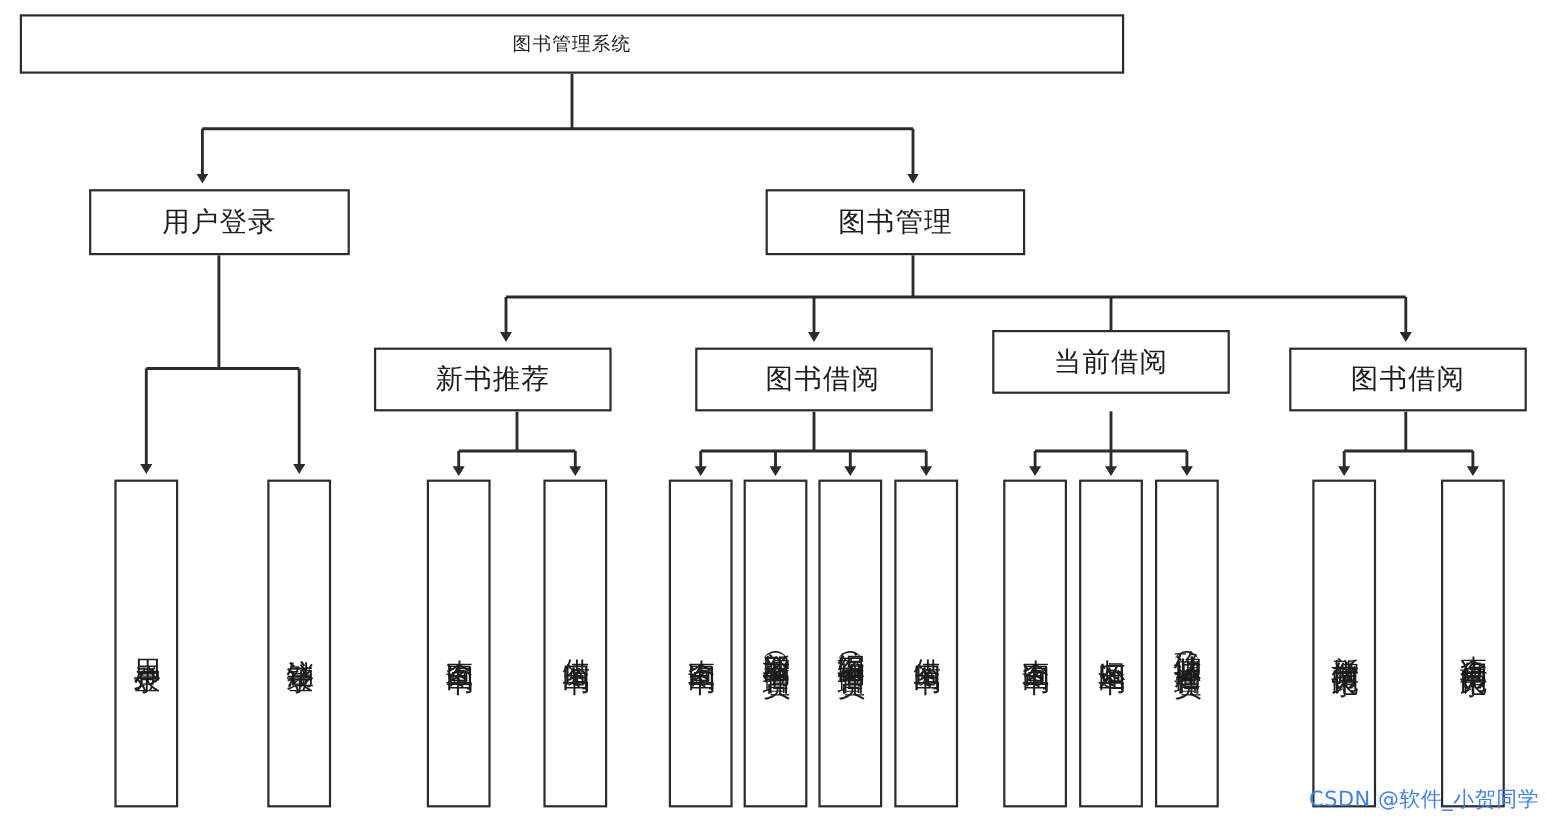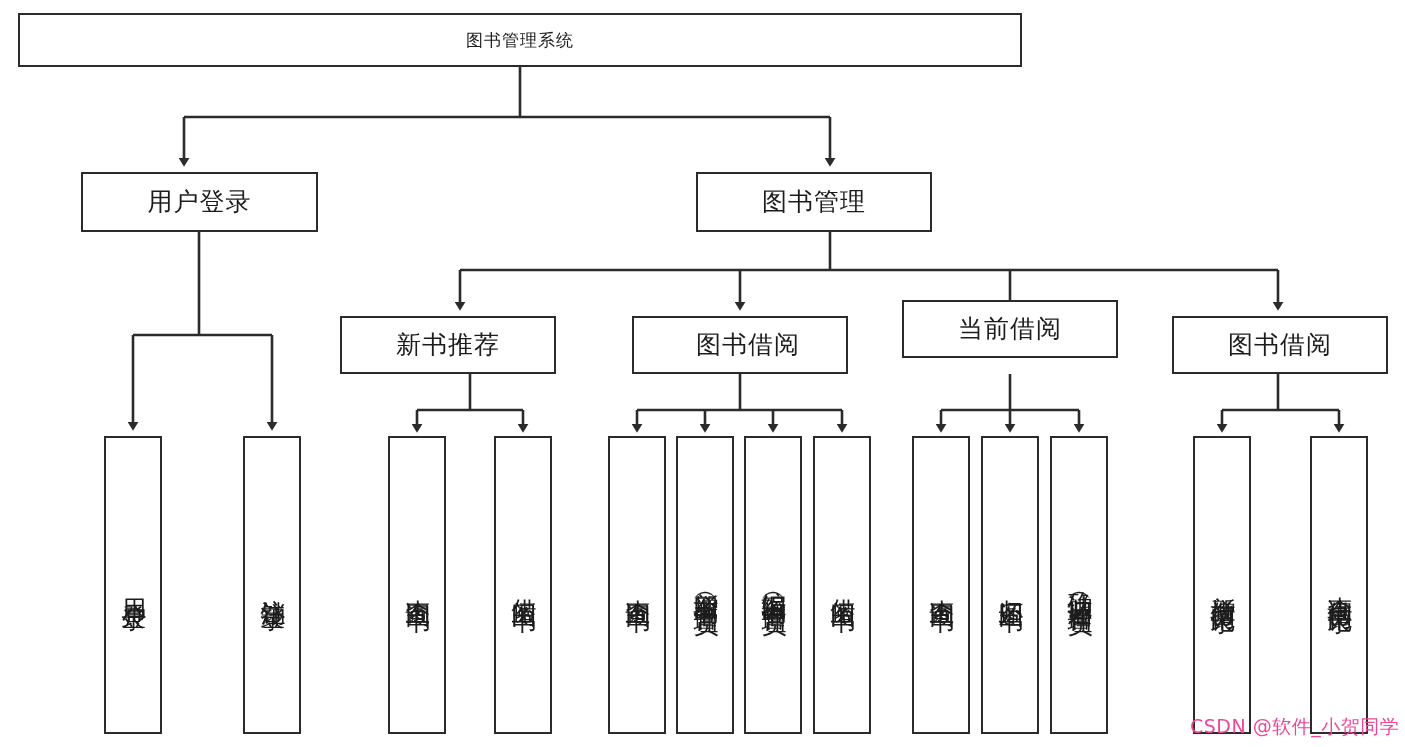--- a/index.html
+++ b/index.html
@@ -53,21 +53,21 @@
     text-orientation: upright;
     font-size: 25px;
     letter-spacing: 3px;
     line-height: 1.15;
     text-align: center;
     white-space: nowrap;
   }
   .watermark {
     position: absolute;
     font-size: 19px;
-    color: #ec4899;
+    color: #3b82f6;
     white-space: nowrap;
     letter-spacing: 0.5px;
   }
 </style>
 </head>
 <body>
 
 <div id="diagram-root">
 
   <svg id="diagram-svg" viewBox="0 0 1405 747">

